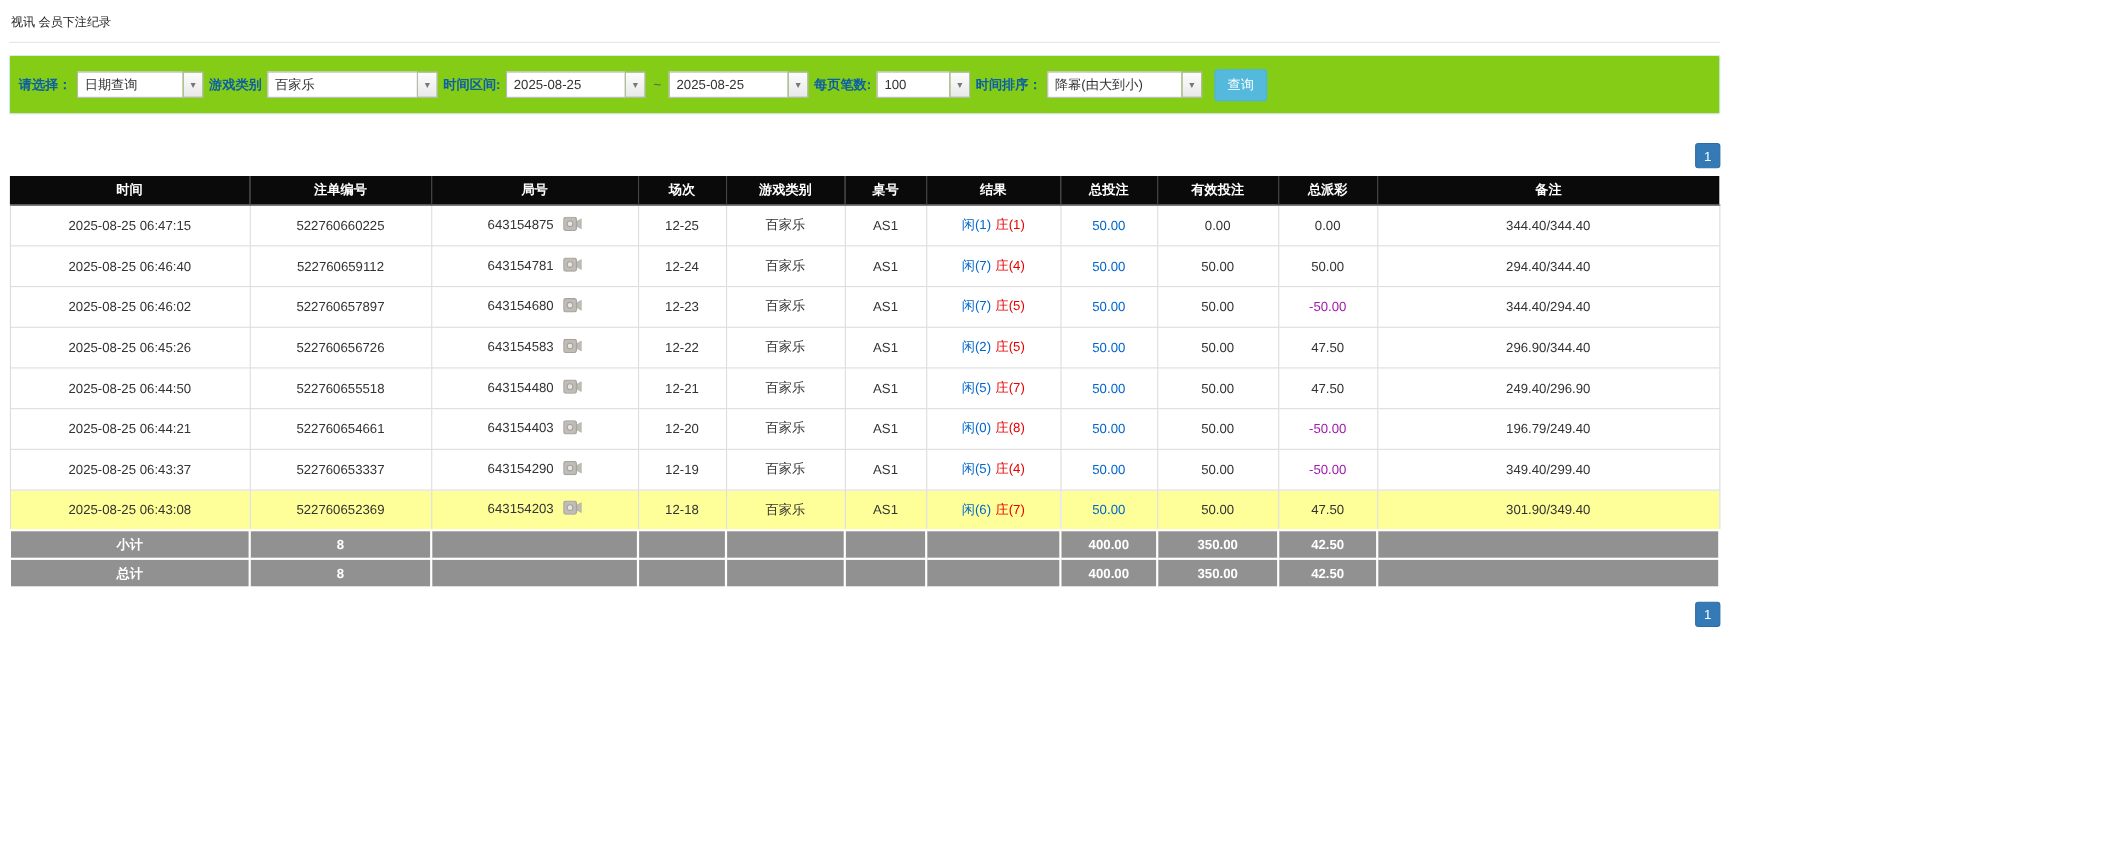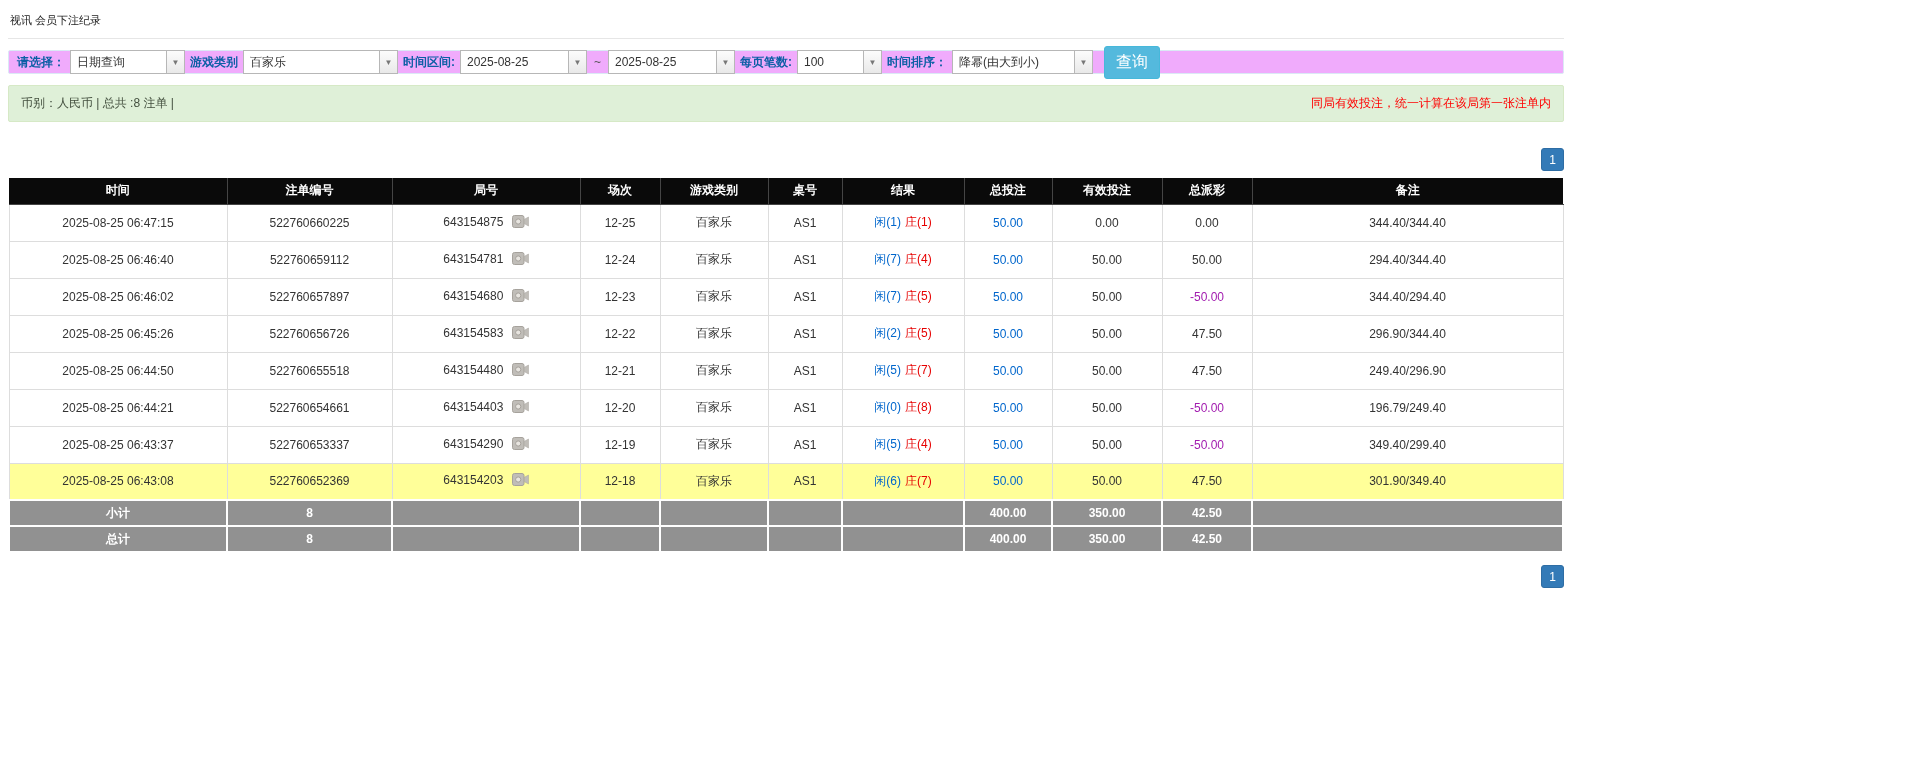--- a/index.html
+++ b/index.html
@@ -13,29 +13,29 @@
   }
   .content { width: 1556px; margin: 0 8px; }
 
   
   .page-header { padding: 13px 2px 10px 2px; border-bottom: 1px solid #e6e6e6; }
   .page-title { font-size: 11px; font-weight: normal; color: #222; }
 
   
   .filter-bar {
     margin-top: 11px;
-    background: #f0abfc;
+    background: #84cc16;
     border: 1px solid #dbe9f5;
     border-radius: 2px;
     padding: 6px 8px;
     display: flex;
     align-items: center;
     gap: 5px;
     font-size: 12px;
-    height: 24px;
+    height: 54px;
   }
   .flabel { color: #0c5fa5; font-weight: bold; white-space: nowrap; }
   .combo { display: inline-flex; align-items: stretch; height: 24px; }
   .combo-input {
     height: 24px;
     border: 1px solid #b7b7b7;
     border-right: none;
     background: #fff;
     padding: 0 6px;
     font-size: 12px;
@@ -60,21 +60,21 @@
   .w-game   { width: 136px; }
   .w-date   { width: 108px; }
   .w-size   { width: 66px; }
   .w-sort   { width: 122px; }
   .tilde { color: #555; padding: 0 2px; }
   .search-btn {
     margin-left: 6px;
     background: #54b9dd;
     border: 1px solid #46b8da;
     color: #fff;
-    font-size: 16px;
+    font-size: 12px;
     padding: 5px 11px;
     border-radius: 3px;
     cursor: pointer;
     font-family: "Liberation Sans", sans-serif;
   }
 
   
   .summary-bar {
     margin-top: 11px;
     background: #dff0d8;
@@ -191,24 +191,20 @@
 
     <span class="flabel">时间排序：</span>
     <span class="combo">
       <input class="combo-input w-sort" readonly="" value="降幂(由大到小)" style="">
       <span class="combo-caret">▼</span>
     </span>
 
     <button class="search-btn">查询</button>
   </div>
 
-  <div class="summary-bar">
-    <span class="summary-left">币别：人民币 | 总共 :8 注单 |</span>
-    <span class="summary-right">同局有效投注，统一计算在该局第一张注单内</span>
-  </div>
 
   <div class="pager pager-top">
     <span class="page-btn">1</span>
   </div>
 
   <table class="bet-table">
     <colgroup>
       <col style="width:218px">
         <col style="width:165px">
         <col style="width:188px">

